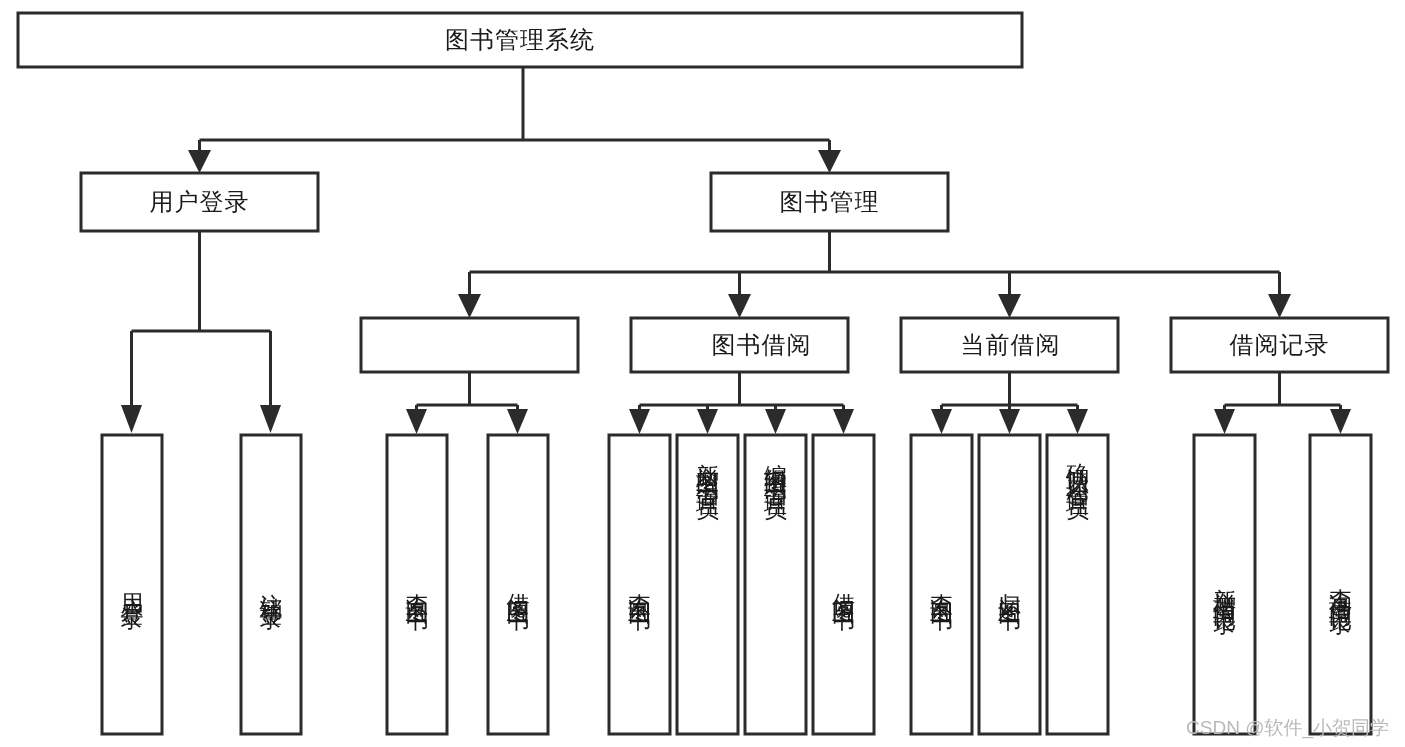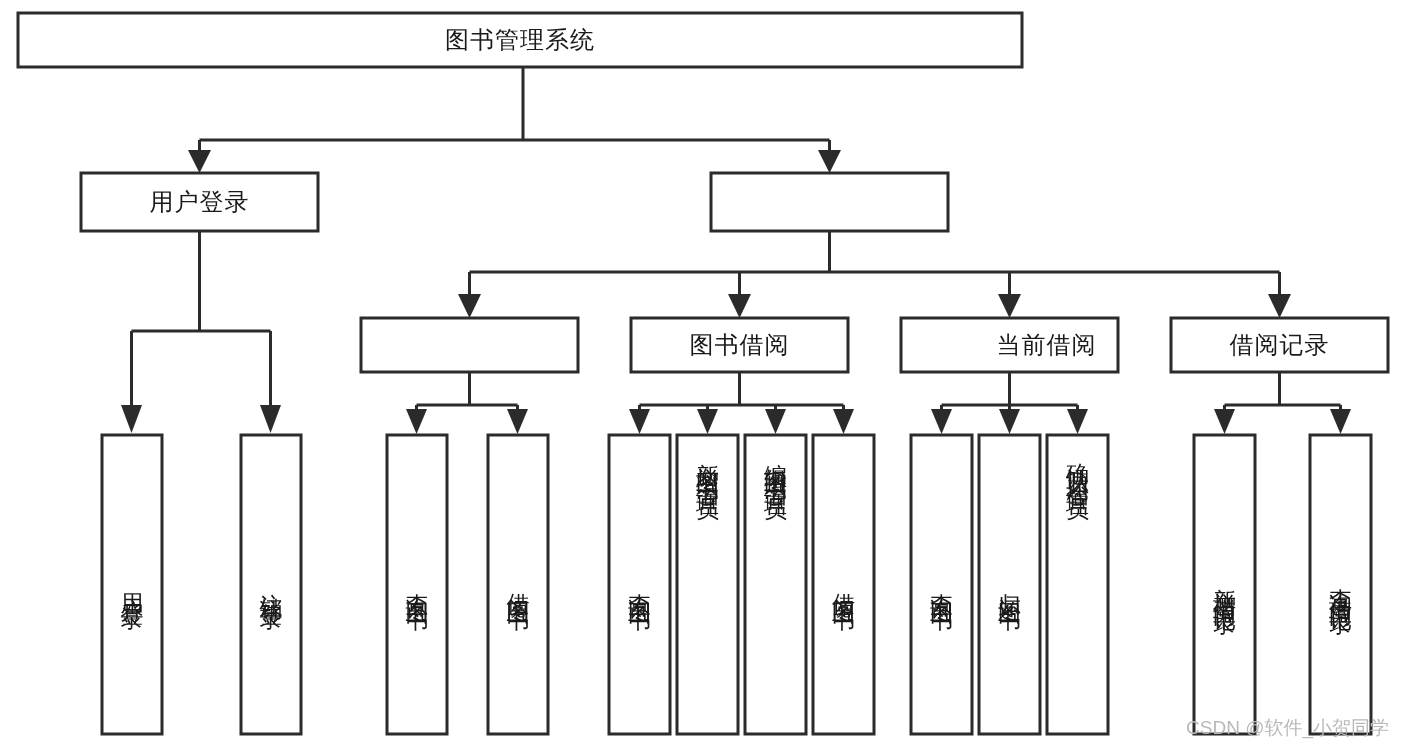--- a/index.html
+++ b/index.html
@@ -195,27 +195,30 @@
   </svg>
 
   <div class="htext-wrap" style="left:18px; top:13px; width:1004px; height:54px;">
     <span class="htext">图书管理系统</span>
   </div>
 
   <div class="htext-wrap" style="left:81px; top:173px; width:237px; height:58px;">
     <span class="htext">用户登录</span>
   </div>
 
-
-
-  <div class="htext-wrap" style="left:631px; top:318px; width:217px; height:54px;">
+  <div class="htext-wrap" style="left:711px; top:173px; width:237px; height:58px;">
+    <span class="htext">图书管理</span>
+  </div>
+
+
+  <div class="htext-wrap" style="left:631px; top:318px; width:217px; height:54px;padding-left:22px;">
     <span class="htext">图书借阅</span>
   </div>
 
-  <div class="htext-wrap" style="left:938px; top:318px; width:217px; height:54px;align-items:center;">
+  <div class="htext-wrap" style="left:902px; top:318px; width:217px; height:54px;align-items:center;">
     <span class="htext">当前借阅</span>
   </div>
 
   <div class="htext-wrap" style="left:1171px; top:318px; width:217px; height:54px;">
     <span class="htext">借阅记录</span>
   </div>
 
   <div class="vtext-wrap" style="left:102px; top:435px; width:60px; height:299px;">
     <span class="vtext">用户登录</span>
   </div>

